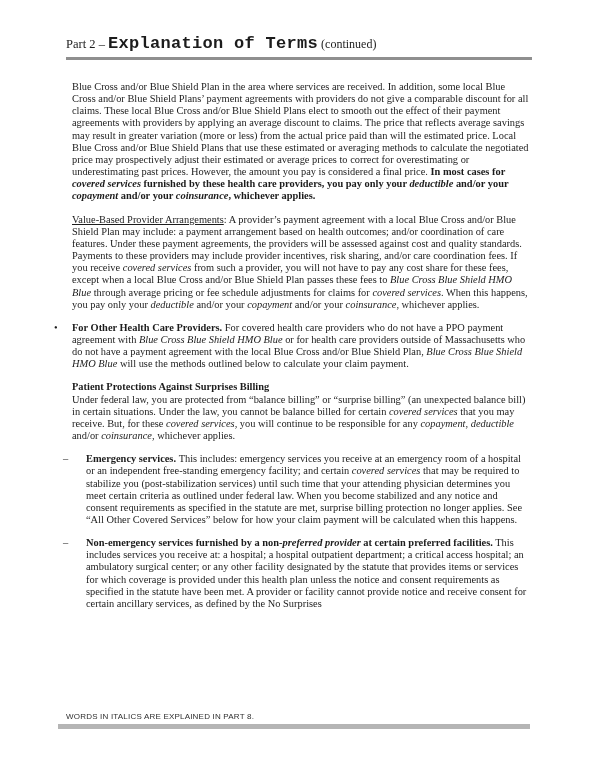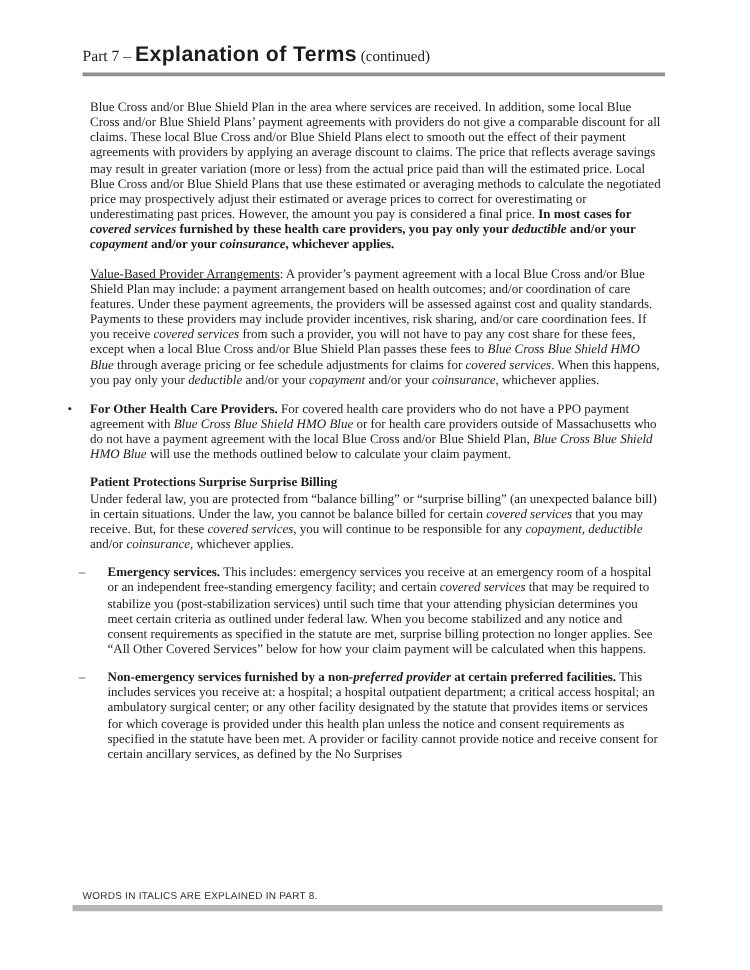--- a/index.html
+++ b/index.html
@@ -13,21 +13,21 @@
   }
   .doc-header {
     position: absolute;
     left: 66px; right: 68px; top: 34px;
     border-bottom: 3px solid #8f8f8f;
     padding-bottom: 4px;
     white-space: nowrap;
   }
   .part-label { font-size: 12.5px; }
   .doc-title {
-    font-family: Liberation Sans, sans-serif;
+    font-family: Liberation Mono, monospace;
     font-weight: bold;
     font-size: 17px;
     letter-spacing: 0.3px;
   }
   .continued { font-size: 12px; }
 
   .content {
     position: absolute;
     left: 72px; top: 81px;
     width: 458px;
@@ -70,35 +70,35 @@
     width: 522px;
     text-align: center;
     font-size: 8.5px;
     margin-top: 4px;
   }
 </style>
 </head>
 <body>
 
 <div class="doc-header">
-  <span class="part-label">Part 7 – </span><span class="doc-title">Explanation of Terms</span><span class="continued"> (continued)</span>
+  <span class="part-label">Part 2 – </span><span class="doc-title">Explanation of Terms</span><span class="continued"> (continued)</span>
 </div>
 
 <div class="content">
 
   <p class="para"><span>Blue Cross and/or Blue Shield Plan in the area where services are received. In addition, some local Blue Cross and/or Blue Shield Plans’ payment agreements with providers do not give a comparable discount for all claims. These local Blue Cross and/or Blue Shield Plans elect to smooth out the effect of their payment agreements with providers by applying an average discount to claims. The price that reflects average savings may result in greater variation (more or less) from the actual price paid than will the estimated price. Local Blue Cross and/or Blue Shield Plans that use these estimated or averaging methods to calculate the negotiated price may prospectively adjust their estimated or average prices to correct for overestimating or underestimating past prices. However, the amount you pay is considered a final price. </span><span class="run-b">In most cases for </span><span class="run-bi">covered services</span><span class="run-b"> furnished by these health care providers, you pay only your </span><span class="run-bi">deductible</span><span class="run-b"> and/or your </span><span class="run-bi">copayment</span><span class="run-b"> and/or your </span><span class="run-bi">coinsurance</span><span class="run-b">, whichever applies.</span></p>
 
   <p class="para"><span class="run-u">Value-Based Provider Arrangements</span><span>: A provider’s payment agreement with a local Blue Cross and/or Blue Shield Plan may include: a payment arrangement based on health outcomes; and/or coordination of care features. Under these payment agreements, the providers will be assessed against cost and quality standards. Payments to these providers may include provider incentives, risk sharing, and/or care coordination fees. If you receive </span><span class="run-i">covered services</span><span> from such a provider, you will not have to pay any cost share for these fees, except when a local Blue Cross and/or Blue Shield Plan passes these fees to </span><span class="run-i">Blue Cross Blue Shield HMO Blue</span><span> through average pricing or fee schedule adjustments for claims for </span><span class="run-i">covered services</span><span>. When this happens, you pay only your </span><span class="run-i">deductible</span><span> and/or your </span><span class="run-i">copayment</span><span> and/or your </span><span class="run-i">coinsurance</span><span>, whichever applies.</span></p>
 
   <div class="bullet-item">
     <span class="bullet-marker">•</span>
     <div><span class="run-b">For Other Health Care Providers. </span><span>For covered health care providers who do not have a PPO payment agreement with </span><span class="run-i">Blue Cross Blue Shield HMO Blue</span><span> or for health care providers outside of Massachusetts who do not have a payment agreement with the local Blue Cross and/or Blue Shield Plan, </span><span class="run-i">Blue Cross Blue Shield HMO Blue</span><span> will use the methods outlined below to calculate your claim payment.</span></div>
   </div>
 
-  <div class="subheading">Patient Protections Surprise Surprise Billing</div>
+  <div class="subheading">Patient Protections Against Surprises Billing</div>
 
   <p class="para"><span>Under federal law, you are protected from “balance billing” or “surprise billing” (an unexpected balance bill) in certain situations. Under the law, you cannot be balance billed for certain </span><span class="run-i">covered services</span><span> that you may receive. But, for these </span><span class="run-i">covered services</span><span>, you will continue to be responsible for any </span><span class="run-i">copayment</span><span>, </span><span class="run-i">deductible</span><span> and/or </span><span class="run-i">coinsurance</span><span>, whichever applies.</span></p>
 
 
   <div class="dash-item">
     <span class="dash-marker">–</span>
     <div><span class="run-b">Emergency services. </span><span>This includes: emergency services you receive at an emergency room of a hospital or an independent free-standing emergency facility; and certain </span><span class="run-i">covered services</span><span> that may be required to stabilize you (post-stabilization services) until such time that your attending physician determines you meet certain criteria as outlined under federal law. When you become stabilized and any notice and consent requirements as specified in the statute are met, surprise billing protection no longer applies. See “All Other Covered Services” below for how your claim payment will be calculated when this happens.</span></div>
   </div>
 
   <div class="dash-item">

